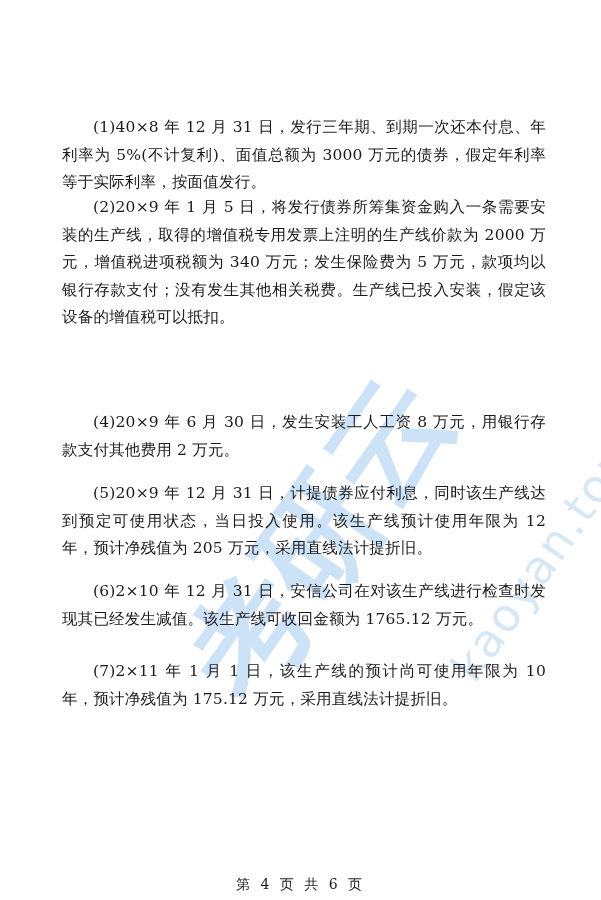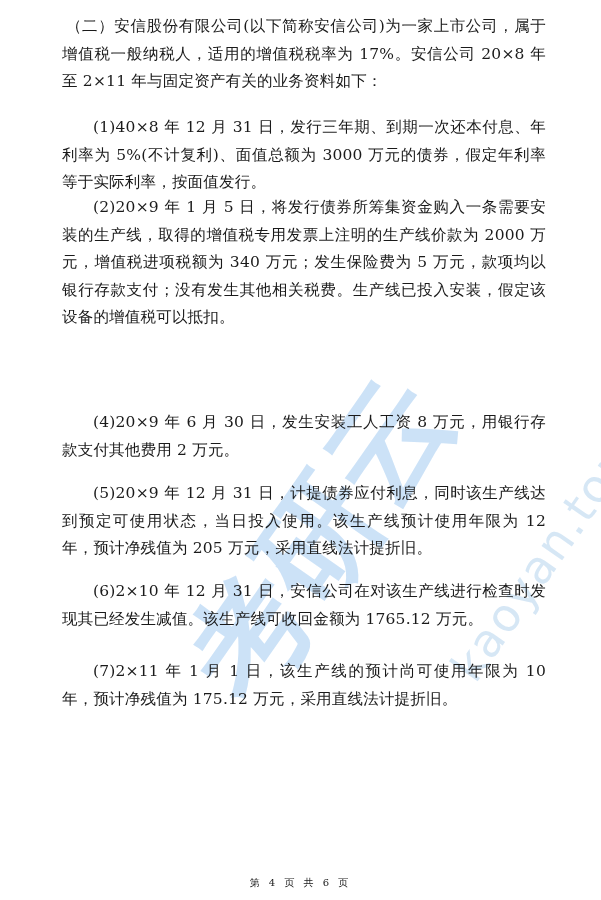--- a/index.html
+++ b/index.html
@@ -2,37 +2,36 @@
 <html><head>
 <meta charset="utf-8">
 <style>
   html, body { margin:0; padding:0; background:#ffffff; }
   body { width:601px; height:900px; position:relative; overflow:hidden;
          font-family:"DejaVu Serif","Liberation Serif",serif; color:#1a1a1a; }
   .page { position:absolute; left:0; top:0; width:601px; height:900px; }
   .para { position:absolute; left:62px; width:484px; font-size:15.5px; line-height:27.5px;
           text-align:justify; letter-spacing:0.2px; }
   .para.indent { text-indent:31px; }
-  .footer { position:absolute; left:0; width:601px; top:876px; text-align:center; font-size:10px;
+  .footer { position:absolute; left:0; width:601px; top:876px; text-align:center; font-size:14px;
             letter-spacing:3px; }
   .bold { font-weight:bold; }
   .wm { position:absolute; pointer-events:none; color:#bcd9f5; opacity:0.75;
         font-family:"DejaVu Sans","Liberation Sans",sans-serif; }
   .wm-cn { font-size:120px; font-weight:bold; transform:rotate(-55deg); transform-origin:left top; }
   .wm-en { font-size:46px; transform:rotate(-55deg); transform-origin:left top; color:#c9dff2; letter-spacing:2px;}
 </style>
 </head>
 <body>
 
 <div class="page">
 
   <div class="wm wm-cn" style="left:150px; top:640px;">考研云</div>
   <div class="wm wm-en" style="left:440px; top:660px;">kaoyan.top</div>
 
-  <div class="para" style="top:13px; left:62px; text-indent:4px;">（二）安信股份有限公司(以下简称安信公司)为一家上市公司，属于增值税一般纳税人，适用的增值税税率为 17%。安信公司 20×8 年至 2×11 年与固定资产有关的业务资料如下：</div>
 
   <div class="para indent" style="top:114px;">(1)40×8 年 12 月 31 日，发行三年期、到期一次还本付息、年利率为 5%(不计复利)、面值总额为 3000 万元的债券，假定年利率等于实际利率，按面值发行。</div>
   <div class="para indent" style="top:194px;">(2)20×9 年 1 月 5 日，将发行债券所筹集资金购入一条需要安装的生产线，取得的增值税专用发票上注明的生产线价款为 2000 万元，增值税进项税额为 340 万元；发生保险费为 5 万元，款项均以银行存款支付；没有发生其他相关税费。生产线已投入安装，假定该设备的增值税可以抵扣。</div>
   <div class="para indent" style="top:409px;">(4)20×9 年 6 月 30 日，发生安装工人工资 8 万元，用银行存款支付其他费用 2 万元。</div>
   <div class="para indent" style="top:480px;">(5)20×9 年 12 月 31 日，计提债券应付利息，同时该生产线达到预定可使用状态，当日投入使用。该生产线预计使用年限为 12 年，预计净残值为 205 万元，采用直线法计提折旧。</div>
   <div class="para indent" style="top:578px;">(6)2×10 年 12 月 31 日，安信公司在对该生产线进行检查时发现其已经发生减值。该生产线可收回金额为 1765.12 万元。</div>
   <div class="para indent" style="top:650px;margin-top:8px;">(7)2×11 年 1 月 1 日，该生产线的预计尚可使用年限为 10 年，预计净残值为 175.12 万元，采用直线法计提折旧。</div>
 
 
   <div class="footer">第 4 页 共 6 页</div>

